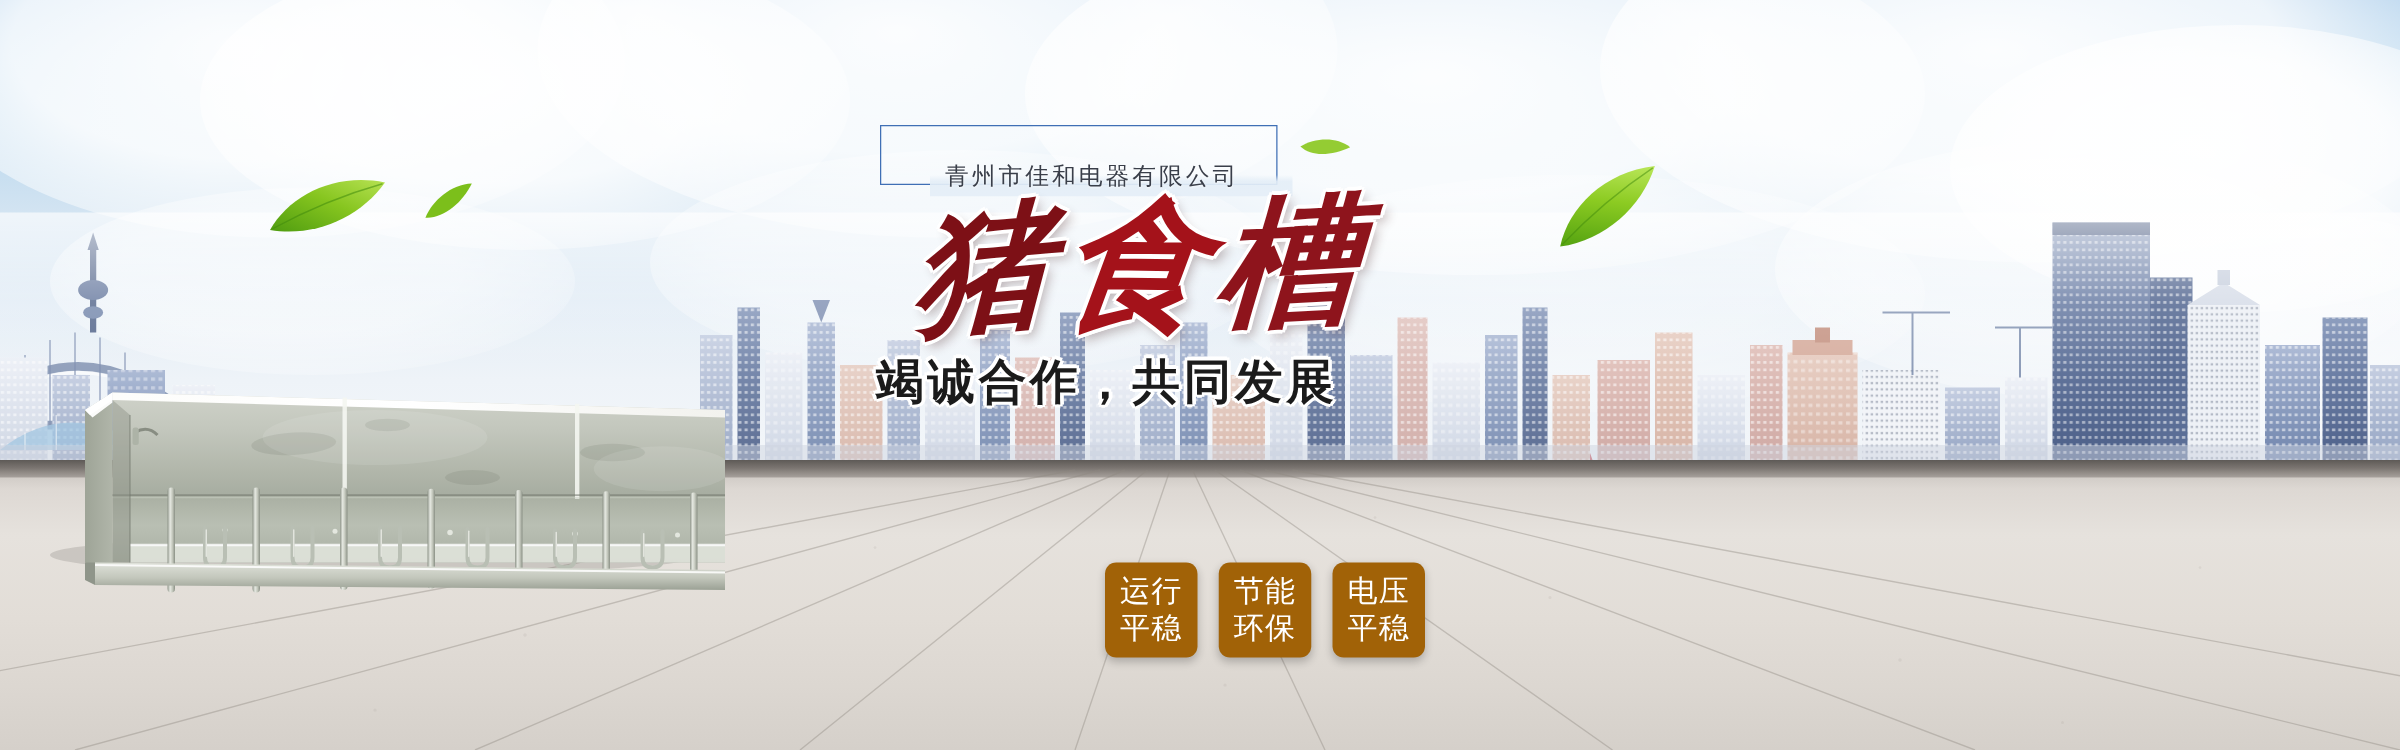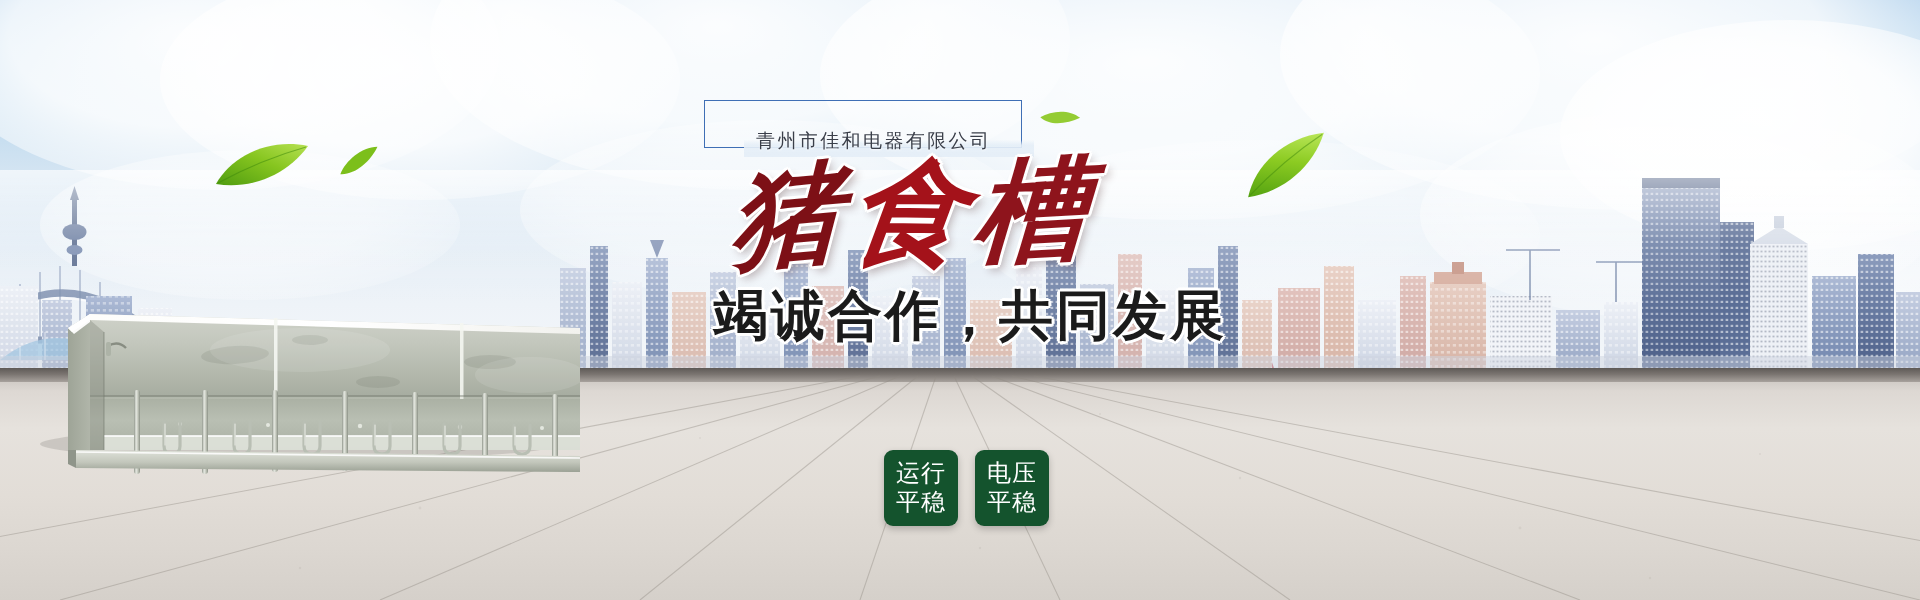--- a/index.html
+++ b/index.html
@@ -135,22 +135,22 @@
        4px 5px 8px rgba(60,20,20,.30);
     transform: skewX(-6deg) rotate(-1.2deg);
     transform-origin: left center;
   }
   .main-title .c1 { color:#7d1016; display:inline-block; transform: rotate(-4deg) scale(1.02); }
   .main-title .c2 { color:#a4121a; display:inline-block; transform: rotate(2deg) scale(1.08); }
   .main-title .c3 { color:#8e141c; display:inline-block; transform: rotate(-2deg) scale(1.04); }
 
   .sub-title {
     margin-top: 10px;
-    margin-left: 14px;
-    font-size: 54px;
+    margin-left: 1px;
+    font-size: 38px;
     font-weight: bold;
     letter-spacing: 3px;
     color: #1b1b1b;
     white-space: nowrap;
     font-family: "DejaVu Sans", "Liberation Sans", sans-serif;
     text-shadow:
       -2px -2px 0 #fff,  2px -2px 0 #fff,
       -2px  2px 0 #fff,  2px  2px 0 #fff,
       -3px  0   0 #fff,  3px  0   0 #fff,
        0   -3px 0 #fff,  0    3px 0 #fff;
@@ -160,21 +160,21 @@
   .badges {
     position: absolute;
     left: 884px;
     top: 450px;
     display: flex;
     gap: 17px;
   }
   .badge {
     width: 74px;
     height: 76px;
-    background: #14532d;
+    background: #a16207;
     border-radius: 9px;
     display: flex;
     flex-direction: column;
     align-items: center;
     justify-content: center;
     color: #ffffff;
     font-size: 24px;
     line-height: 1.22;
     letter-spacing: 1px;
     font-family: "DejaVu Sans", "Liberation Sans", sans-serif;
@@ -605,18 +605,22 @@
 
     <div class="sub-title">竭诚合作，共同发展</div>
   </div>
 
   <div class="badges">
     <div class="badge">
       <span class="ln">运行</span>
       <span class="ln">平稳</span>
     </div>
     <div class="badge">
+      <span class="ln">节能</span>
+      <span class="ln">环保</span>
+    </div>
+    <div class="badge">
       <span class="ln">电压</span>
       <span class="ln">平稳</span>
     </div>
   </div>
 
 </div>
 
 </body></html>

